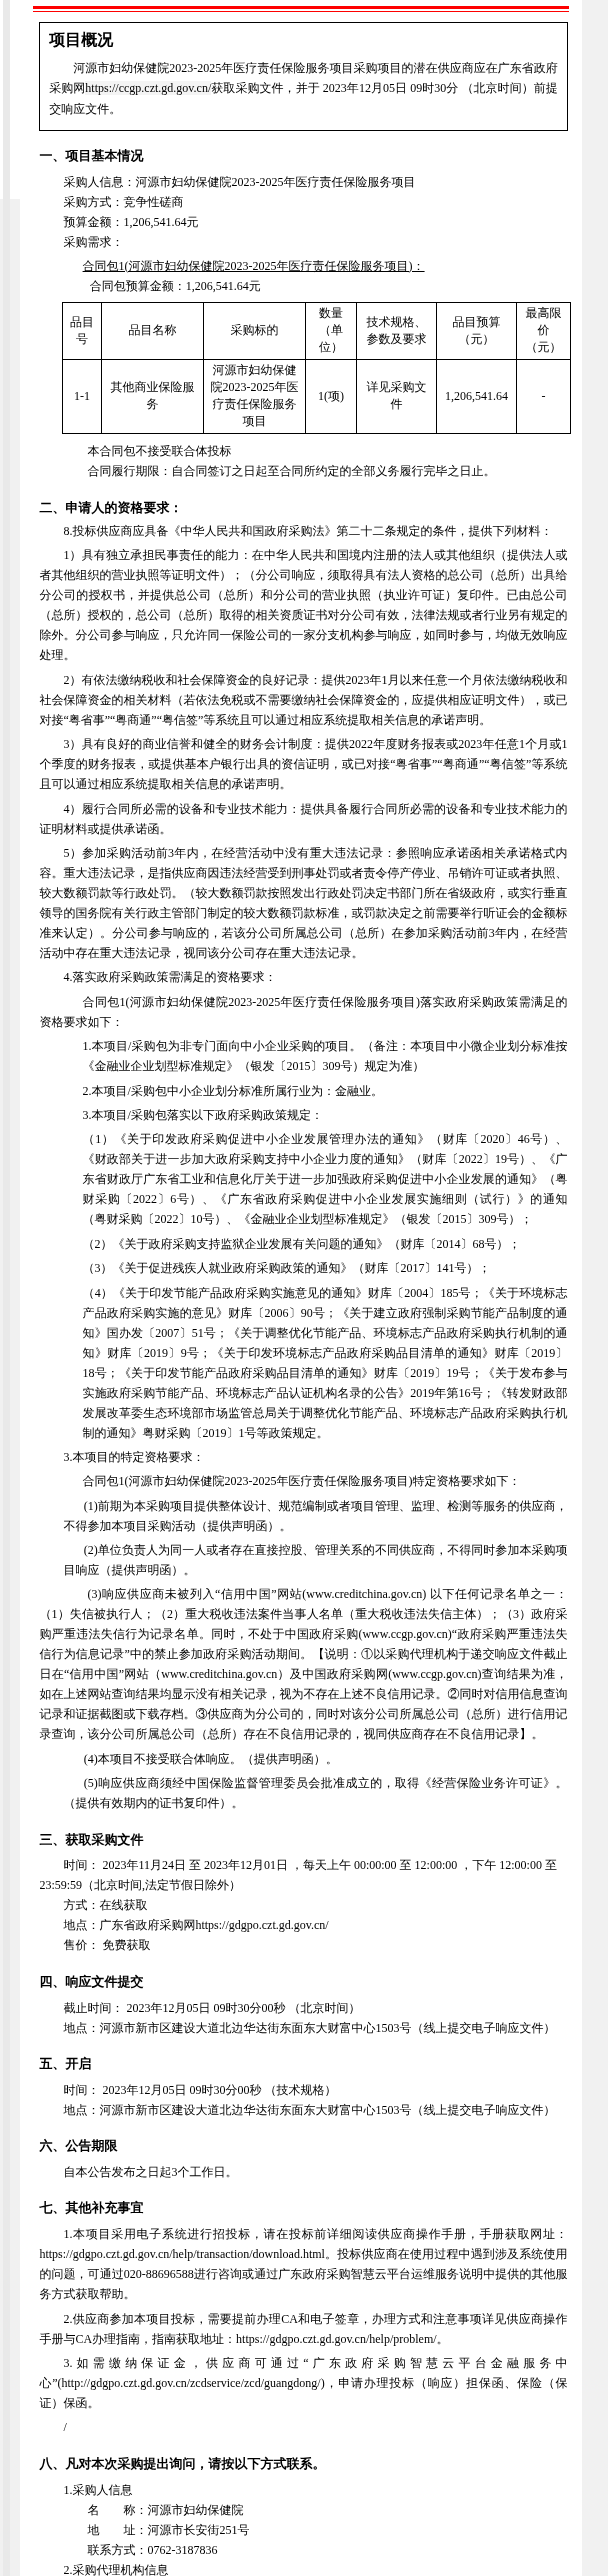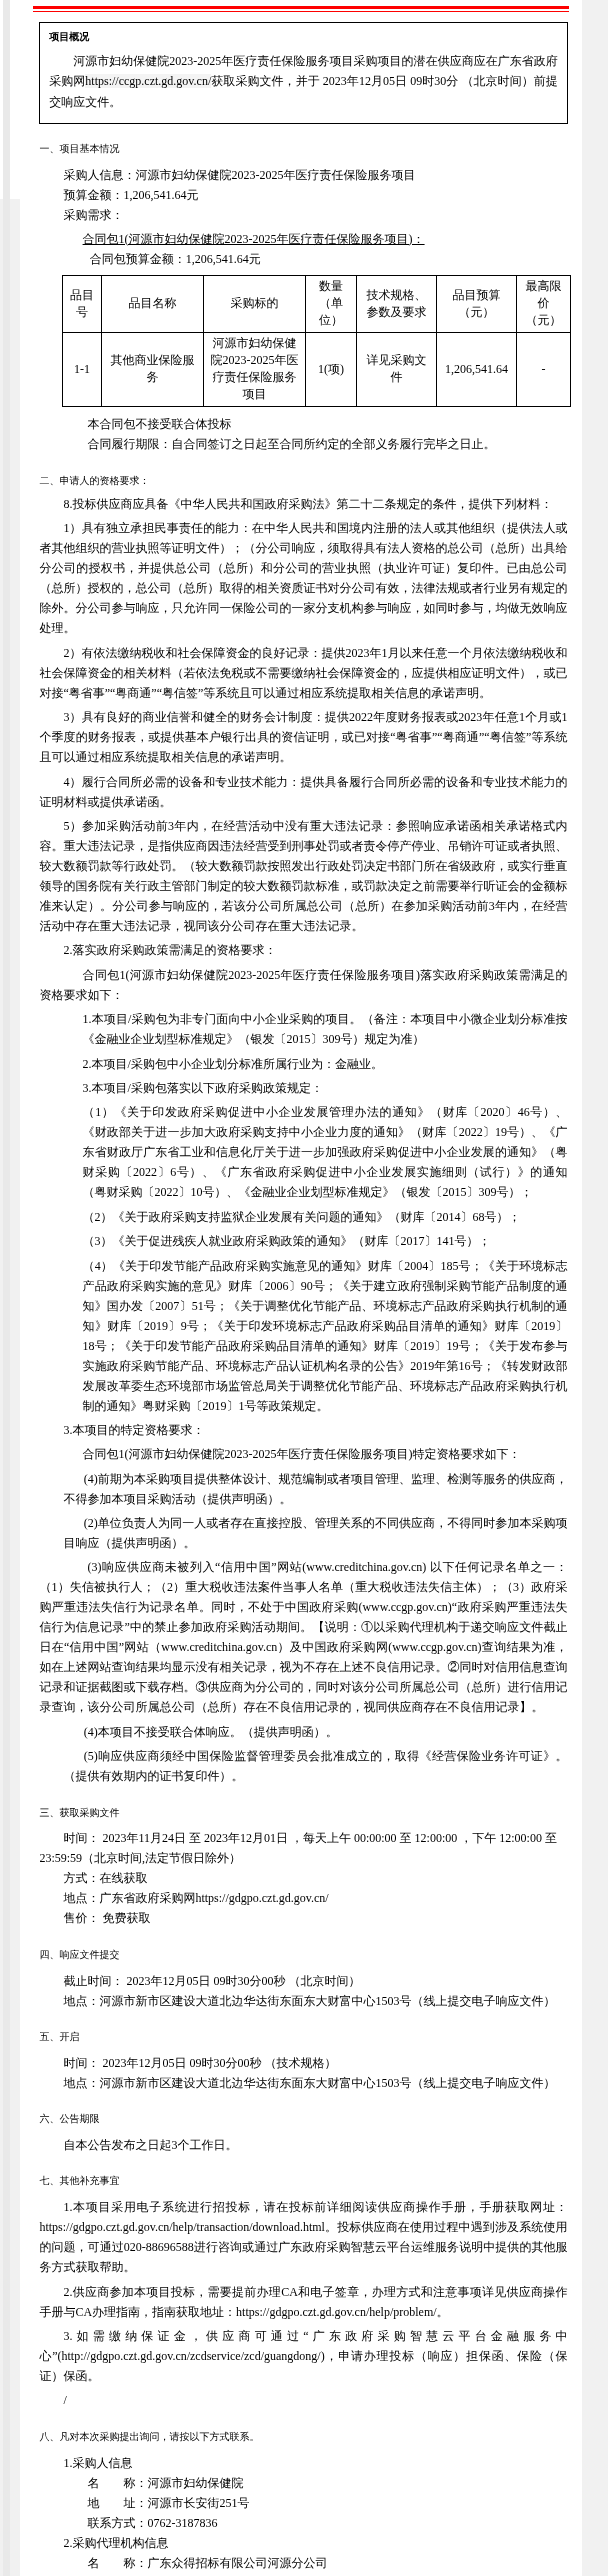--- a/index.html
+++ b/index.html
@@ -7,24 +7,24 @@
   .art-white{position:absolute;left:0;top:0;width:20px;height:199px;background:#ffffff;}
   .art-strip{position:absolute;left:3.1px;top:0;width:6.9px;height:2576px;background:#e9e9e9;}
   .card{position:absolute;left:20px;top:0;width:562px;min-height:2576px;background:#ffffff;
         box-sizing:border-box;padding:0 14.4px 19px 19.4px;color:#000;
         font-family:"Liberation Serif","DejaVu Serif",serif;font-size:12px;}
   .redlines{margin:6.3px -1.3px 0 -6.9px;}
   .rl1{height:2.5px;background:#fe0000;}
   .rlgap{height:1.9px;background:#ffffff;}
   .rl2{height:1.3px;background:#fe0000;}
   .ovbox{border:1.3px solid #000;margin-top:10px;padding:7.5px 8.8px 10px 8.8px;}
-  .ov-title{font-size:10px;font-weight:bold;}
+  .ov-title{font-size:16px;font-weight:bold;}
   .ov-para{margin:6.3px 0 0;line-height:20.7px;text-indent:2em;text-align:justify;}
   .hl{background:#f4f4f4;}
-  h2.sec{font-size:10px;font-weight:normal;margin:16.3px 0 0 0;line-height:19px;}
+  h2.sec{font-size:13px;font-weight:bold;margin:16.3px 0 0 0;line-height:19px;}
   h2.h1x{margin-top:15px;}
   p{margin:0;}
   .blk{margin-top:6.9px;}
   .ln{line-height:20px;}
   .jp{line-height:20px;text-align:justify;margin-top:4.4px;}
   .i2{text-indent:2em;}
   .i36{text-indent:3.6em;}
   .i4{text-indent:4em;}
   .i42{text-indent:4.2em;}
   .m36{margin-left:3.6em;}
@@ -53,20 +53,21 @@
     </div>
 
     <div class="ovbox">
       <div class="ov-title">项目概况</div>
       <p class="ov-para"><span>河源市妇幼保健院2023-2025年医疗责任保险服务项目采购项目的潜在供应商应在广东省政府采购网</span><span class="hl">https://ccgp.czt.gd.gov.cn/</span><span>获取采购文件，并于 2023年12月05日 09时30分 （北京时间）前提交响应文件。</span></p>
     </div>
 
     <h2 class="sec h1x">一、项目基本情况</h2>
     <div class="blk">
       <p class="ln i2"><span>采购人信息：</span><span>河源市妇幼保健院2023-2025年医疗责任保险服务项目</span></p>
+      <p class="ln i2"><span>采购方式：</span><span>竞争性磋商</span></p>
       <p class="ln i2"><span>预算金额：</span><span>1,206,541.64元</span></p>
       <p class="ln i2"><span>采购需求：</span><span></span></p>
       <p class="ln i36" style="margin-top:3.8px;text-decoration:underline;">合同包1(河源市妇幼保健院2023-2025年医疗责任保险服务项目)：</p>
       <p class="ln i42">合同包预算金额：1,206,541.64元</p>
     </div>
 
     <table class="tbl">
       <colgroup>
         <col style="width:39px">
           <col style="width:102px">
@@ -106,32 +107,32 @@
     </div>
 
     <h2 class="sec">二、申请人的资格要求：</h2>
     <div>
       <p class="jp i2">8.投标供应商应具备《中华人民共和国政府采购法》第二十二条规定的条件，提供下列材料：</p>
       <p class="jp i2">1）具有独立承担民事责任的能力：在中华人民共和国境内注册的法人或其他组织（提供法人或者其他组织的营业执照等证明文件）；（分公司响应，须取得具有法人资格的总公司（总所）出具给分公司的授权书，并提供总公司（总所）和分公司的营业执照（执业许可证）复印件。已由总公司（总所）授权的，总公司（总所）取得的相关资质证书对分公司有效，法律法规或者行业另有规定的除外。分公司参与响应，只允许同一保险公司的一家分支机构参与响应，如同时参与，均做无效响应处理。</p>
       <p class="jp i2">2）有依法缴纳税收和社会保障资金的良好记录：提供2023年1月以来任意一个月依法缴纳税收和社会保障资金的相关材料（若依法免税或不需要缴纳社会保障资金的，应提供相应证明文件），或已对接“粤省事”“粤商通”“粤信签”等系统且可以通过相应系统提取相关信息的承诺声明。</p>
       <p class="jp i2">3）具有良好的商业信誉和健全的财务会计制度：提供2022年度财务报表或2023年任意1个月或1个季度的财务报表，或提供基本户银行出具的资信证明，或已对接“粤省事”“粤商通”“粤信签”等系统且可以通过相应系统提取相关信息的承诺声明。</p>
       <p class="jp i2">4）履行合同所必需的设备和专业技术能力：提供具备履行合同所必需的设备和专业技术能力的证明材料或提供承诺函。</p>
       <p class="jp i2">5）参加采购活动前3年内，在经营活动中没有重大违法记录：参照响应承诺函相关承诺格式内容。重大违法记录，是指供应商因违法经营受到刑事处罚或者责令停产停业、吊销许可证或者执照、较大数额罚款等行政处罚。（较大数额罚款按照发出行政处罚决定书部门所在省级政府，或实行垂直领导的国务院有关行政主管部门制定的较大数额罚款标准，或罚款决定之前需要举行听证会的金额标准来认定）。分公司参与响应的，若该分公司所属总公司（总所）在参加采购活动前3年内，在经营活动中存在重大违法记录，视同该分公司存在重大违法记录。</p>
-      <p class="jp i2">2.落实政府采购政策需满足的资格要求：</p>
+      <p class="jp i2">4.落实政府采购政策需满足的资格要求：</p>
       <p class="jp i36">合同包1(河源市妇幼保健院2023-2025年医疗责任保险服务项目)落实政府采购政策需满足的资格要求如下：</p>
       <p class="jp m36">1.本项目/采购包为非专门面向中小企业采购的项目。（备注：本项目中小微企业划分标准按《金融业企业划型标准规定》（银发〔2015〕309号）规定为准）</p>
       <p class="jp m36">2.本项目/采购包中小企业划分标准所属行业为：金融业。</p>
       <p class="jp m36">3.本项目/采购包落实以下政府采购政策规定：</p>
       <p class="jp m36">（1）《关于印发政府采购促进中小企业发展管理办法的通知》（财库〔2020〕46号）、《财政部关于进一步加大政府采购支持中小企业力度的通知》（财库〔2022〕19号）、《广东省财政厅广东省工业和信息化厅关于进一步加强政府采购促进中小企业发展的通知》（粤财采购〔2022〕6号）、《广东省政府采购促进中小企业发展实施细则（试行）》的通知（粤财采购〔2022〕10号）、《金融业企业划型标准规定》（银发〔2015〕309号）；</p>
       <p class="jp m36">（2）《关于政府采购支持监狱企业发展有关问题的通知》（财库〔2014〕68号）；</p>
       <p class="jp m36">（3）《关于促进残疾人就业政府采购政策的通知》（财库〔2017〕141号）；</p>
       <p class="jp m36">（4）《关于印发节能产品政府采购实施意见的通知》财库〔2004〕185号；《关于环境标志产品政府采购实施的意见》财库〔2006〕90号；《关于建立政府强制采购节能产品制度的通知》国办发〔2007〕51号；《关于调整优化节能产品、环境标志产品政府采购执行机制的通知》财库〔2019〕9号；《关于印发环境标志产品政府采购品目清单的通知》财库〔2019〕18号；《关于印发节能产品政府采购品目清单的通知》财库〔2019〕19号；《关于发布参与实施政府采购节能产品、环境标志产品认证机构名录的公告》2019年第16号；《转发财政部发展改革委生态环境部市场监管总局关于调整优化节能产品、环境标志产品政府采购执行机制的通知》粤财采购〔2019〕1号等政策规定。</p>
       <p class="jp i2">3.本项目的特定资格要求：</p>
       <p class="jp i36">合同包1(河源市妇幼保健院2023-2025年医疗责任保险服务项目)特定资格要求如下：</p>
-      <p class="jp m2i2">(4)前期为本采购项目提供整体设计、规范编制或者项目管理、监理、检测等服务的供应商，不得参加本项目采购活动（提供声明函）。</p>
+      <p class="jp m2i2">(1)前期为本采购项目提供整体设计、规范编制或者项目管理、监理、检测等服务的供应商，不得参加本项目采购活动（提供声明函）。</p>
       <p class="jp m2i2">(2)单位负责人为同一人或者存在直接控股、管理关系的不同供应商，不得同时参加本采购项目响应（提供声明函）。</p>
       <p class="jp i4">(3)响应供应商未被列入“信用中国”网站(www.creditchina.gov.cn) 以下任何记录名单之一：（1）失信被执行人；（2）重大税收违法案件当事人名单（重大税收违法失信主体）；（3）政府采购严重违法失信行为记录名单。同时，不处于中国政府采购(www.ccgp.gov.cn)“政府采购严重违法失信行为信息记录”中的禁止参加政府采购活动期间。【说明：①以采购代理机构于递交响应文件截止日在“信用中国”网站（www.creditchina.gov.cn）及中国政府采购网(www.ccgp.gov.cn)查询结果为准，如在上述网站查询结果均显示没有相关记录，视为不存在上述不良信用记录。②同时对信用信息查询记录和证据截图或下载存档。③供应商为分公司的，同时对该分公司所属总公司（总所）进行信用记录查询，该分公司所属总公司（总所）存在不良信用记录的，视同供应商存在不良信用记录】。</p>
       <p class="jp m2i2">(4)本项目不接受联合体响应。（提供声明函）。</p>
       <p class="jp m2i2">(5)响应供应商须经中国保险监督管理委员会批准成立的，取得《经营保险业务许可证》。（提供有效期内的证书复印件）。</p>
     </div>
 
     <h2 class="sec">三、获取采购文件</h2>
     <div class="blk">
       <p class="ln i2">时间： 2023年11月24日 至 2023年12月01日 ，每天上午 00:00:00 至 12:00:00 ，下午 12:00:00 至 23:59:59（北京时间,法定节假日除外）</p>
       <p class="ln i2">方式：在线获取</p>

